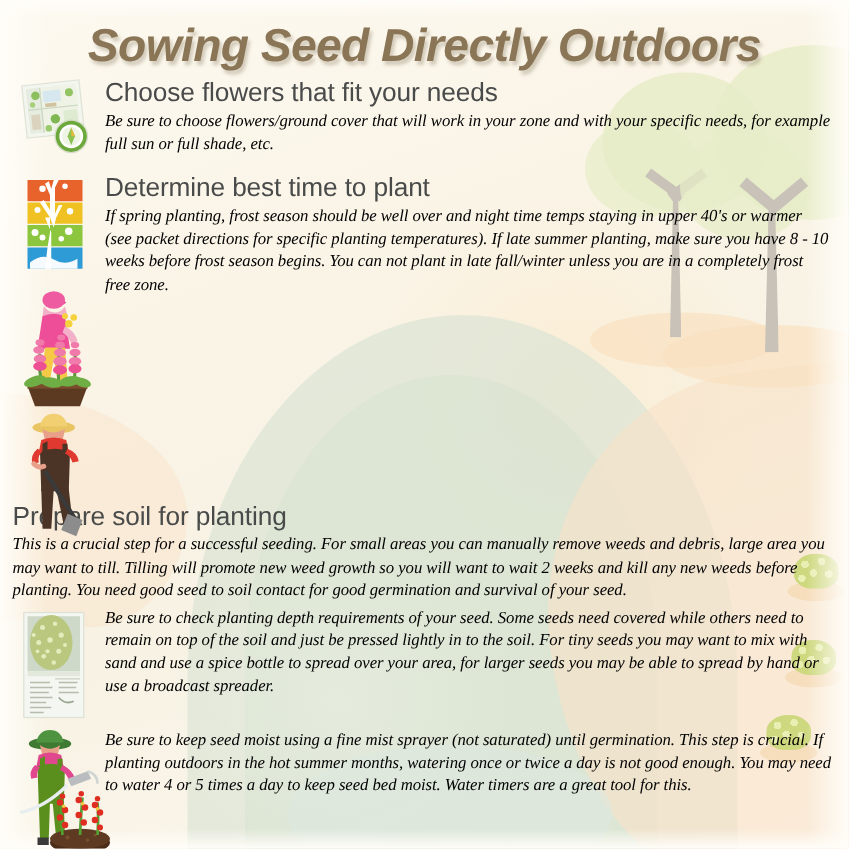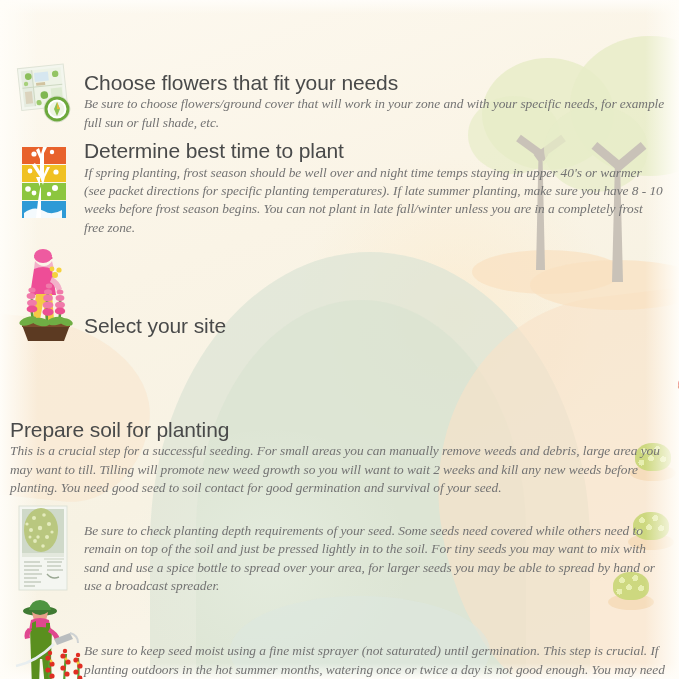--- a/index.html
+++ b/index.html
@@ -172,21 +172,21 @@
   
   .steps {
     position: absolute;
     left: 0; top: 62px;
     width: 679px;
     z-index: 5;
   }
   .step {
     position: relative;
     display: flex;
-    align-items: flex-end;
+    align-items: flex-start;
     padding: 0 14px 0 10px;
   }
   .step-icon {
     position: relative;
     flex: 0 0 72px;
     height: 84px;
     margin-right: 2px;
   }
   .step-body {
     flex: 1 1 auto;
@@ -199,28 +199,28 @@
     color: #494a4a;
     line-height: 1.12;
     margin: 0 0 1px 0;
     letter-spacing: -0.1px;
   }
   .step-text {
     font-family: "Liberation Serif", serif;
     font-style: italic;
     font-size: 13.4px;
     line-height: 1.37;
-    color: #737373;
+    color: #000000;
     margin: 0;
     letter-spacing: -0.05px;
   }
 
   
   .step.s1 { margin-bottom: 6px; }
-  .step.s2 { margin-bottom: 18px; }
+  .step.s2 { margin-bottom: 2px; }
   .step.s3 { margin-bottom: 6px; }
   .step.s4 { margin-bottom: 2px; flex-direction: column; }
   .step.s5 { margin-bottom: 2px; }
   .step.s1 .step-icon { height: 70px; }
   .step.s2 .step-icon { height: 96px; }
   .step.s3 .step-icon { height: 84px; }
   .step.s4 .step-icon { height: 104px; }
   .step.s5 .step-icon { height: 96px; }
   .step.s6 .step-icon { height: 100px; }
 
@@ -268,20 +268,21 @@
     <div class="mound"></div>
     <div class="leaf"></div>
   </div>
   <div class="bush" style="left:608px; top:572px;">
     <div class="mound"></div>
     <div class="leaf"></div>
   </div>
 
   <div class="bg-layer bg-edges"></div>
 
+  <div class="title">Sowing Seed  Directly Outdoors</div>
 
   <div class="steps">
 
     <div class="step s1">
       <div class="step-icon">
         <svg class="icon-art" width="62" height="66" viewBox="0 0 62 66">
           <g transform="rotate(-6 31 30)">
             <rect x="6" y="4" width="46" height="42" fill="#f3f6ee" stroke="#dfe3d6" stroke-width="1"></rect>
             <rect x="9" y="7" width="40" height="36" fill="#eef3e6"></rect>
             <rect x="9" y="7" width="11" height="36" fill="#e6ece0"></rect>
@@ -383,21 +384,20 @@
             </g>
           </g>
           <g>
             <circle cx="41" cy="28" r="3" fill="#f5d23c"></circle>
             <circle cx="45" cy="23" r="2.6" fill="#f5d23c"></circle>
             <circle cx="38" cy="22" r="2.4" fill="#f5d23c"></circle>
           </g>
         </svg>
       </div>
       <div class="step-body">
-        <h2 class="step-heading">Select your site</h2>
       </div>
     </div>
 
     <div class="step s4">
       <div class="step-icon">
         <svg class="icon-art" width="62" height="104" viewBox="0 0 62 104">
           <g>
             <ellipse cx="29" cy="13" rx="17" ry="5" fill="#e8c462"></ellipse>
             <path d="M18 12 q2 -10 11 -10 q9 0 11 10 Z" fill="#f2d071"></path>
           </g>

